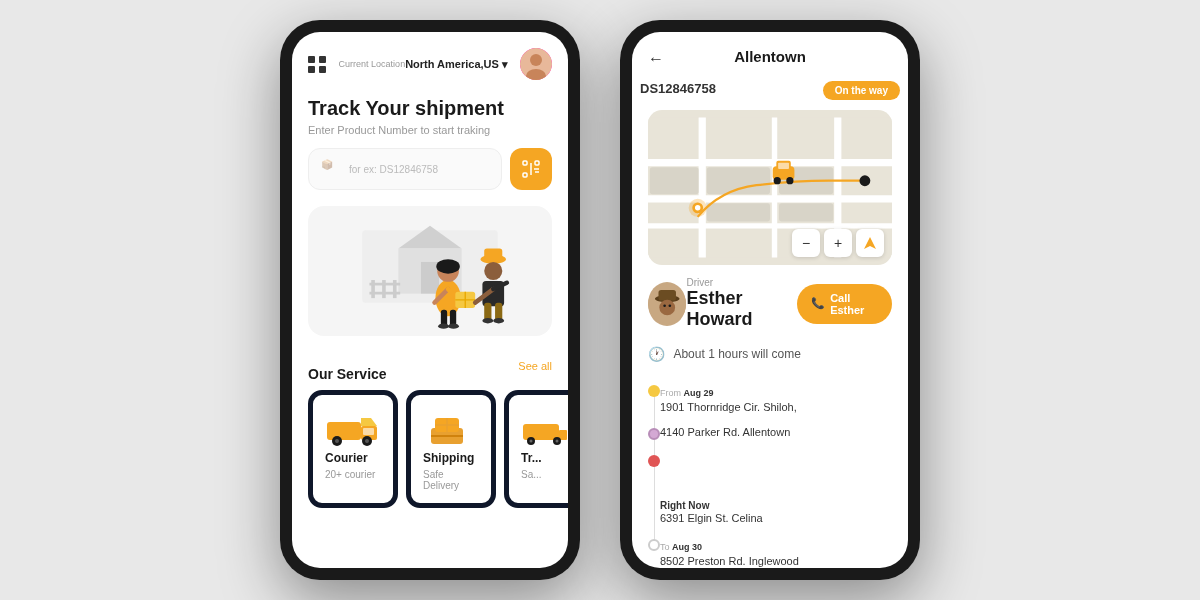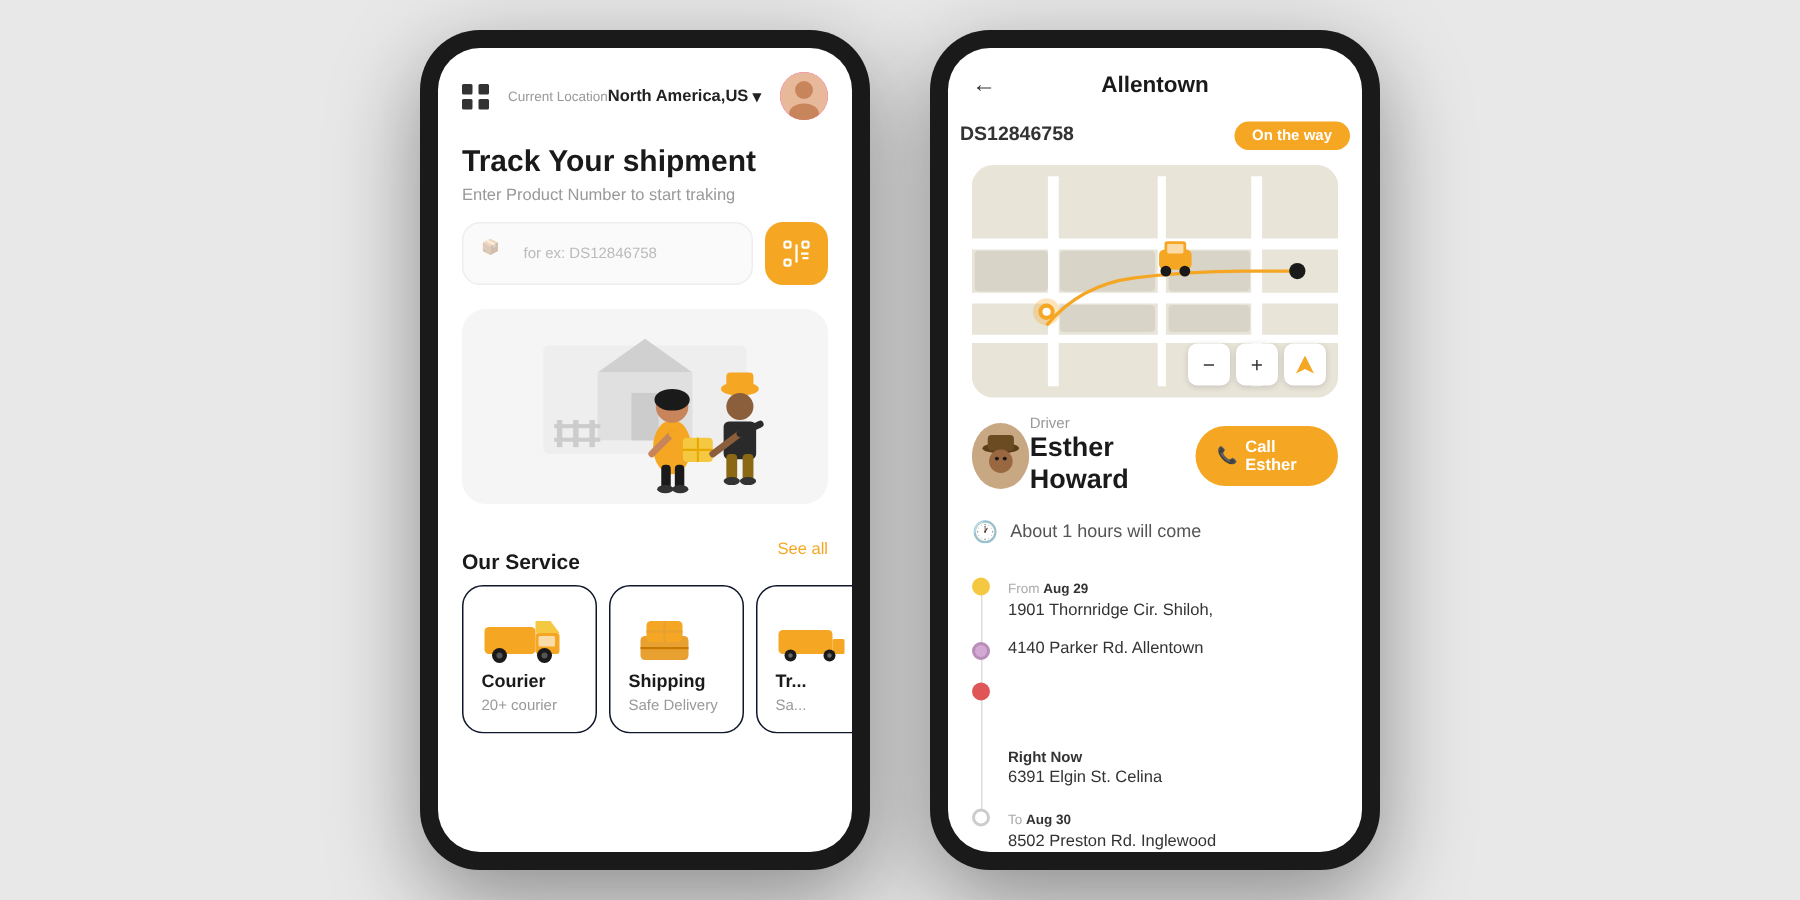--- a/index.html
+++ b/index.html
@@ -177,21 +177,21 @@
 
     .p1-service-cards {
       display: flex;
       gap: 8px;
       padding: 0 16px;
       overflow: hidden;
     }
     .p1-service-card {
       min-width: 90px;
       background: #fff;
-      border: 1px solid #0f172a;
+      border: 5px solid #0f172a;
       border-radius: 14px;
       padding: 12px;
       display: flex;
       flex-direction: column;
       gap: 4px;
     }
     .p1-card-icon {
       font-size: 28px;
       height: 40px;
       display: flex;
@@ -339,21 +339,20 @@
 
     .p2-route {
       padding: 4px 16px;
       display: flex;
       flex-direction: column;
       gap: 0;
     }
     .p2-route-item {
       display: flex;
       align-items: flex-start;
-      gap: 12px;
       padding: 6px 0;
       position: relative;
     }
     .p2-route-item:not(:last-child)::after {
       content: '';
       position: absolute;
       left: 6px;
       top: 20px;
       width: 1px;
       height: calc(100% - 4px);

